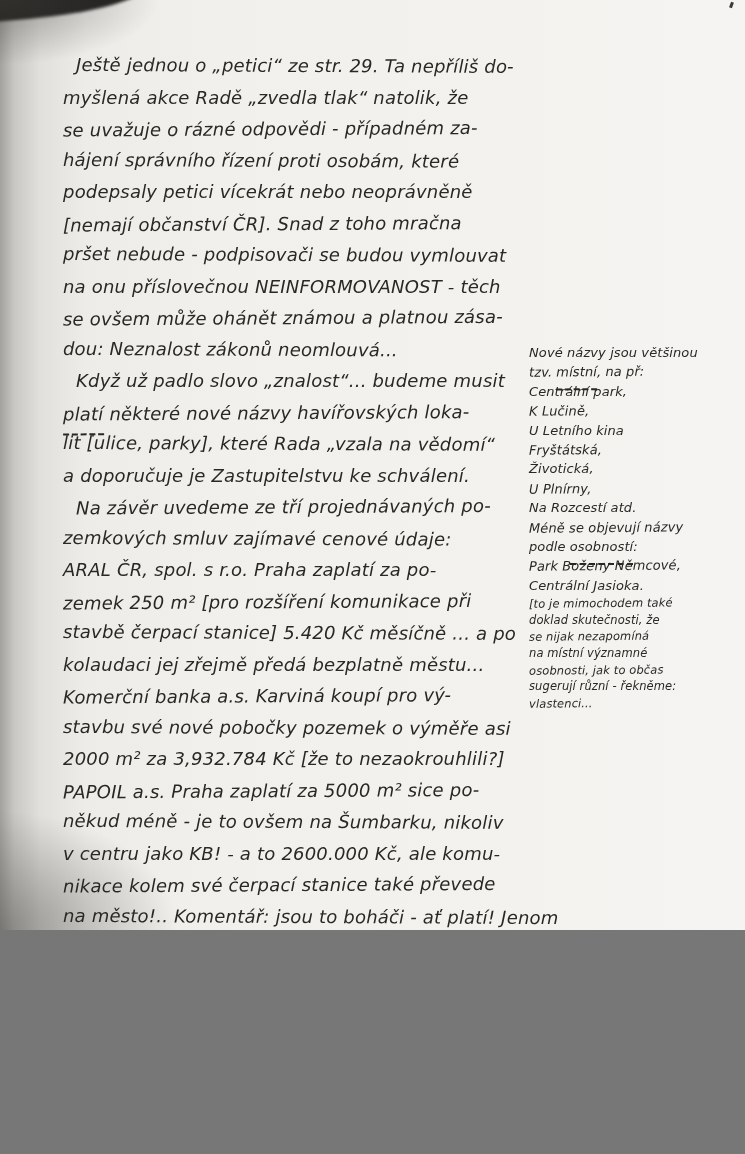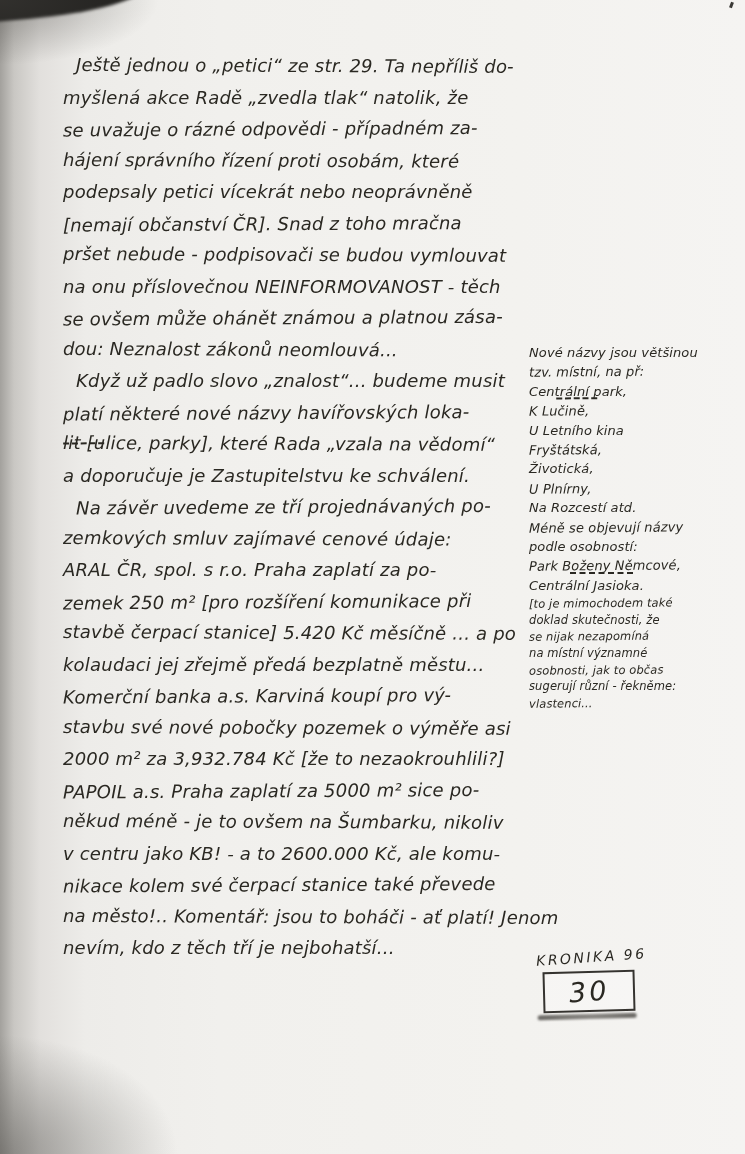--- a/index.html
+++ b/index.html
@@ -1,19 +1,19 @@
 <!DOCTYPE html>
 <html lang="cs"><head>
 <meta charset="utf-8">
 <style>
   html, body { margin: 0; padding: 0; background: #777; }
   .page {
     position: relative;
     width: 745px;
-    height: 1154px;
+    height: 930px;
     margin: 0 auto;
     overflow: hidden;
     font-family: "DejaVu Sans", sans-serif;
     font-style: italic;
     color: #2a2822;
     background: linear-gradient(90deg,
       #a3a19d 0px, #c9c7c3 14px, #e2e0dd 40px, #edecE9 85px,
       #f1f0ed 220px, #f3f2ef 520px, #f5f4f2 745px);
   }
   
@@ -53,21 +53,21 @@
   
   .margin-note {
     position: absolute; left: 529px; top: 343px;
     font-size: 13px; line-height: 19.4px; letter-spacing: 0.1px;
     white-space: nowrap;
   }
   .margin-note .mline:nth-child(2n) { transform: rotate(-0.5deg); }
   .margin-note .mline.small { font-size: 11.5px; line-height: 16.6px; }
 
   
-  .du { border-bottom: 2px dashed currentColor; padding-bottom: 18px; }
+  .du { border-bottom: 2px dashed currentColor; padding-bottom: 9px; }
 
   
   .kronika-label {
     position: absolute; left: 536px; top: 949px;
     font-size: 14px; letter-spacing: 2.5px;
     transform: rotate(-4deg);
   }
   .page-number-box {
     position: absolute; left: 543px; top: 971px;
     width: 88px; height: 37px;

